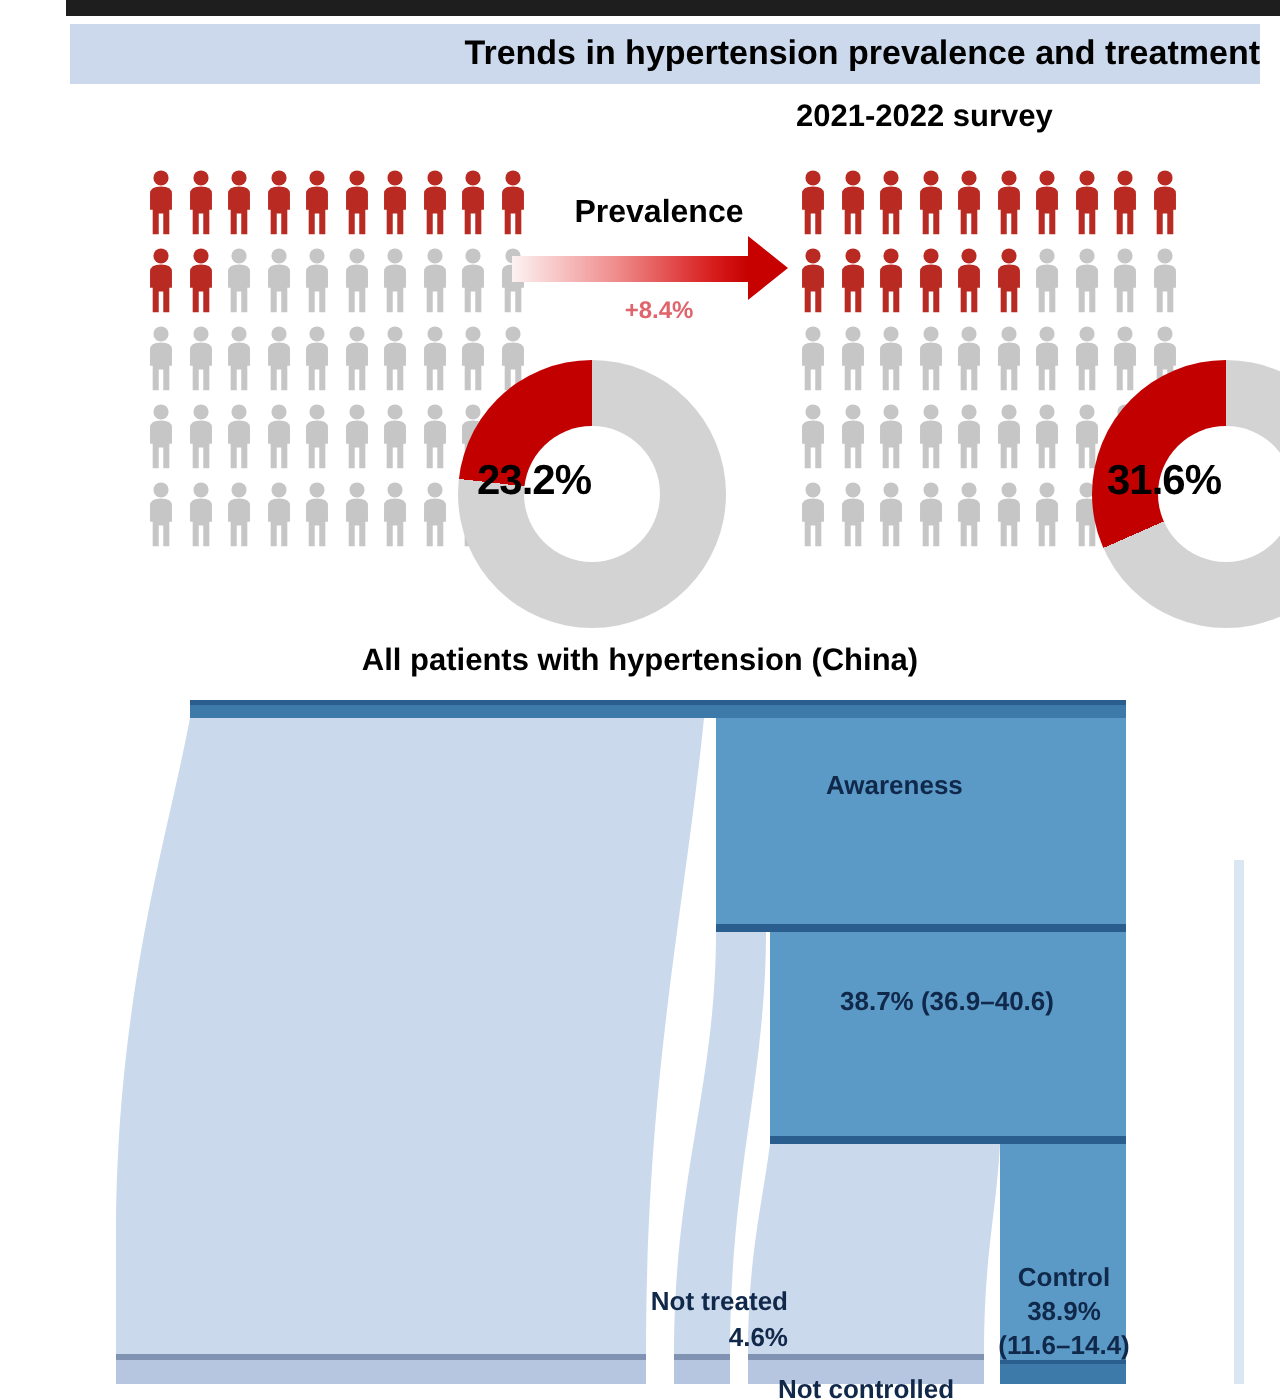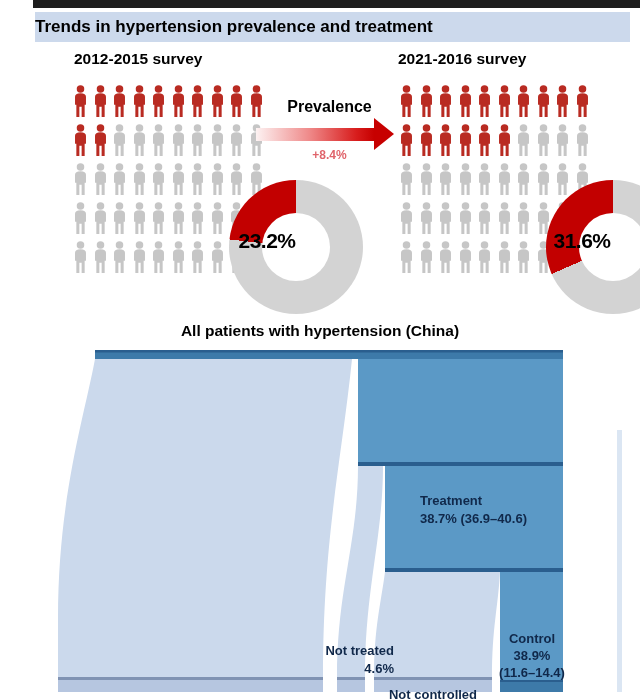--- a/index.html
+++ b/index.html
@@ -1,21 +1,21 @@
 <!DOCTYPE html>
 <html><head>
 <meta charset="utf-8">
 <style>
   html,body{margin:0;padding:0;background:#fff;}
   .canvas{position:relative;width:640px;height:700px;background:#fff;overflow:hidden;
           font-family:"Liberation Sans",sans-serif;}
   .abs{position:absolute;}
   .top-strip{left:33px;top:0;width:607px;height:8px;background:#1e1e1e;}
   .title-bar{left:35px;top:12px;width:595px;height:30px;background:#ccd9ec;
-             text-align:left;line-height:30px;font-size:17px;font-weight:bold;color:#000;}
+             text-align:right;line-height:30px;font-size:17px;font-weight:bold;color:#000;}
   .survey-heading{top:50px;font-size:15.5px;font-weight:bold;color:#000;}
   .survey-heading.left{left:74px;}
   .survey-heading.right{left:398px;}
   .pictogram{top:84px;width:198px;}
   .pictogram .prow{display:flex;gap:2.5px;margin-bottom:3px;height:36px;}
   #picto-left{left:72px;}
   #picto-right{left:398px;}
   .prevalence-label{left:262px;top:98px;width:135px;text-align:center;
                     font-size:16px;font-weight:bold;color:#000;}
   .arrow-shaft{left:256px;top:128px;width:118px;height:13px;
@@ -47,22 +47,21 @@
 </head>
 <body>
 
 <div class="canvas">
 
   <div class="abs top-strip"></div>
   <div class="abs title-bar">
     <span>Trends in hypertension prevalence and treatment</span>
   </div>
 
-  <div class="abs survey-heading left">2012-2015 survey</div>
-  <div class="abs survey-heading right">2021-2016 survey</div>
+  <div class="abs survey-heading right">2021-2022 survey</div>
 
   <div id="picto-left" class="abs pictogram">
       <div class="prow">
         <svg width="17" height="36" viewBox="0 0 18 36">
           <circle cx="9" cy="4.2" r="4" fill="#b92b22"></circle>
           <path d="M3.2,12.5 Q3.2,8.7 9,8.7 Q14.8,8.7 14.8,12.5 V21 H13.4 V34 H10.2 V23 H7.8 V34 H4.6 V21 H3.2 Z" fill="#b92b22"></path>
         </svg>
         <svg width="17" height="36" viewBox="0 0 18 36">
           <circle cx="9" cy="4.2" r="4" fill="#b92b22"></circle>
           <path d="M3.2,12.5 Q3.2,8.7 9,8.7 Q14.8,8.7 14.8,12.5 V21 H13.4 V34 H10.2 V23 H7.8 V34 H4.6 V21 H3.2 Z" fill="#b92b22"></path>
@@ -522,23 +521,23 @@
     <rect x="385" y="220" width="178" height="4" fill="#2a5e8e"></rect>
 
     <rect x="500" y="224" width="63" height="108" fill="#5b99c6"></rect>
     <rect x="500" y="332" width="63" height="2" fill="#2a5e8e"></rect>
     <rect x="500" y="334" width="63" height="10" fill="#3d7aa9"></rect>
 
     <rect x="617" y="82" width="5" height="262" fill="#dbe6f3"></rect>
   </svg>
 
   <div class="abs seg-label lbl-aware">
+    <div>Awareness</div>
   </div>
   <div class="abs seg-label lbl-treat">
-    <div>Treatment</div>
     <div>38.7% (36.9–40.6)</div>
   </div>
   <div class="abs seg-label lbl-nottreated">
     <div>Not treated</div>
     <div>4.6%</div>
   </div>
   <div class="abs seg-label lbl-notcontrolled">
     <div>Not controlled</div>
     <div>25.8%</div>
   </div>

